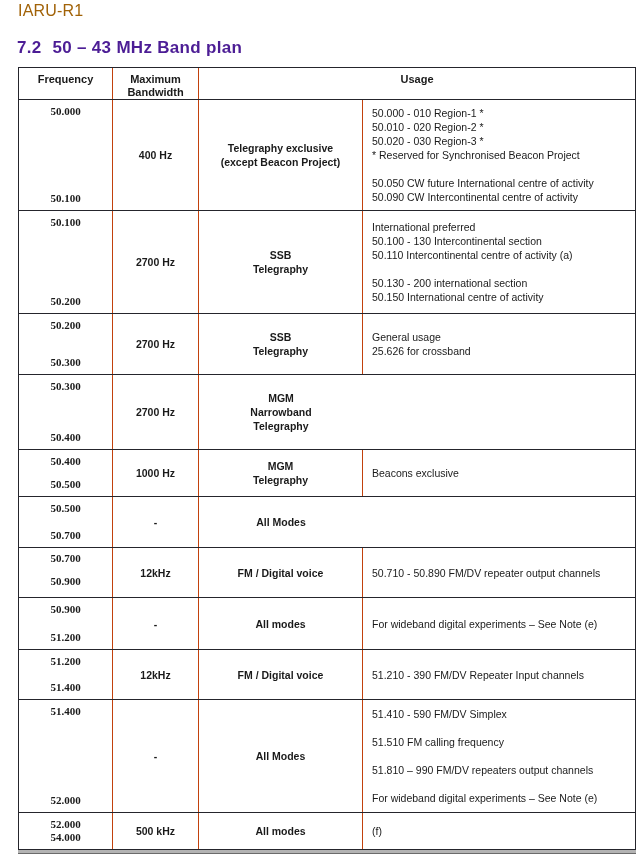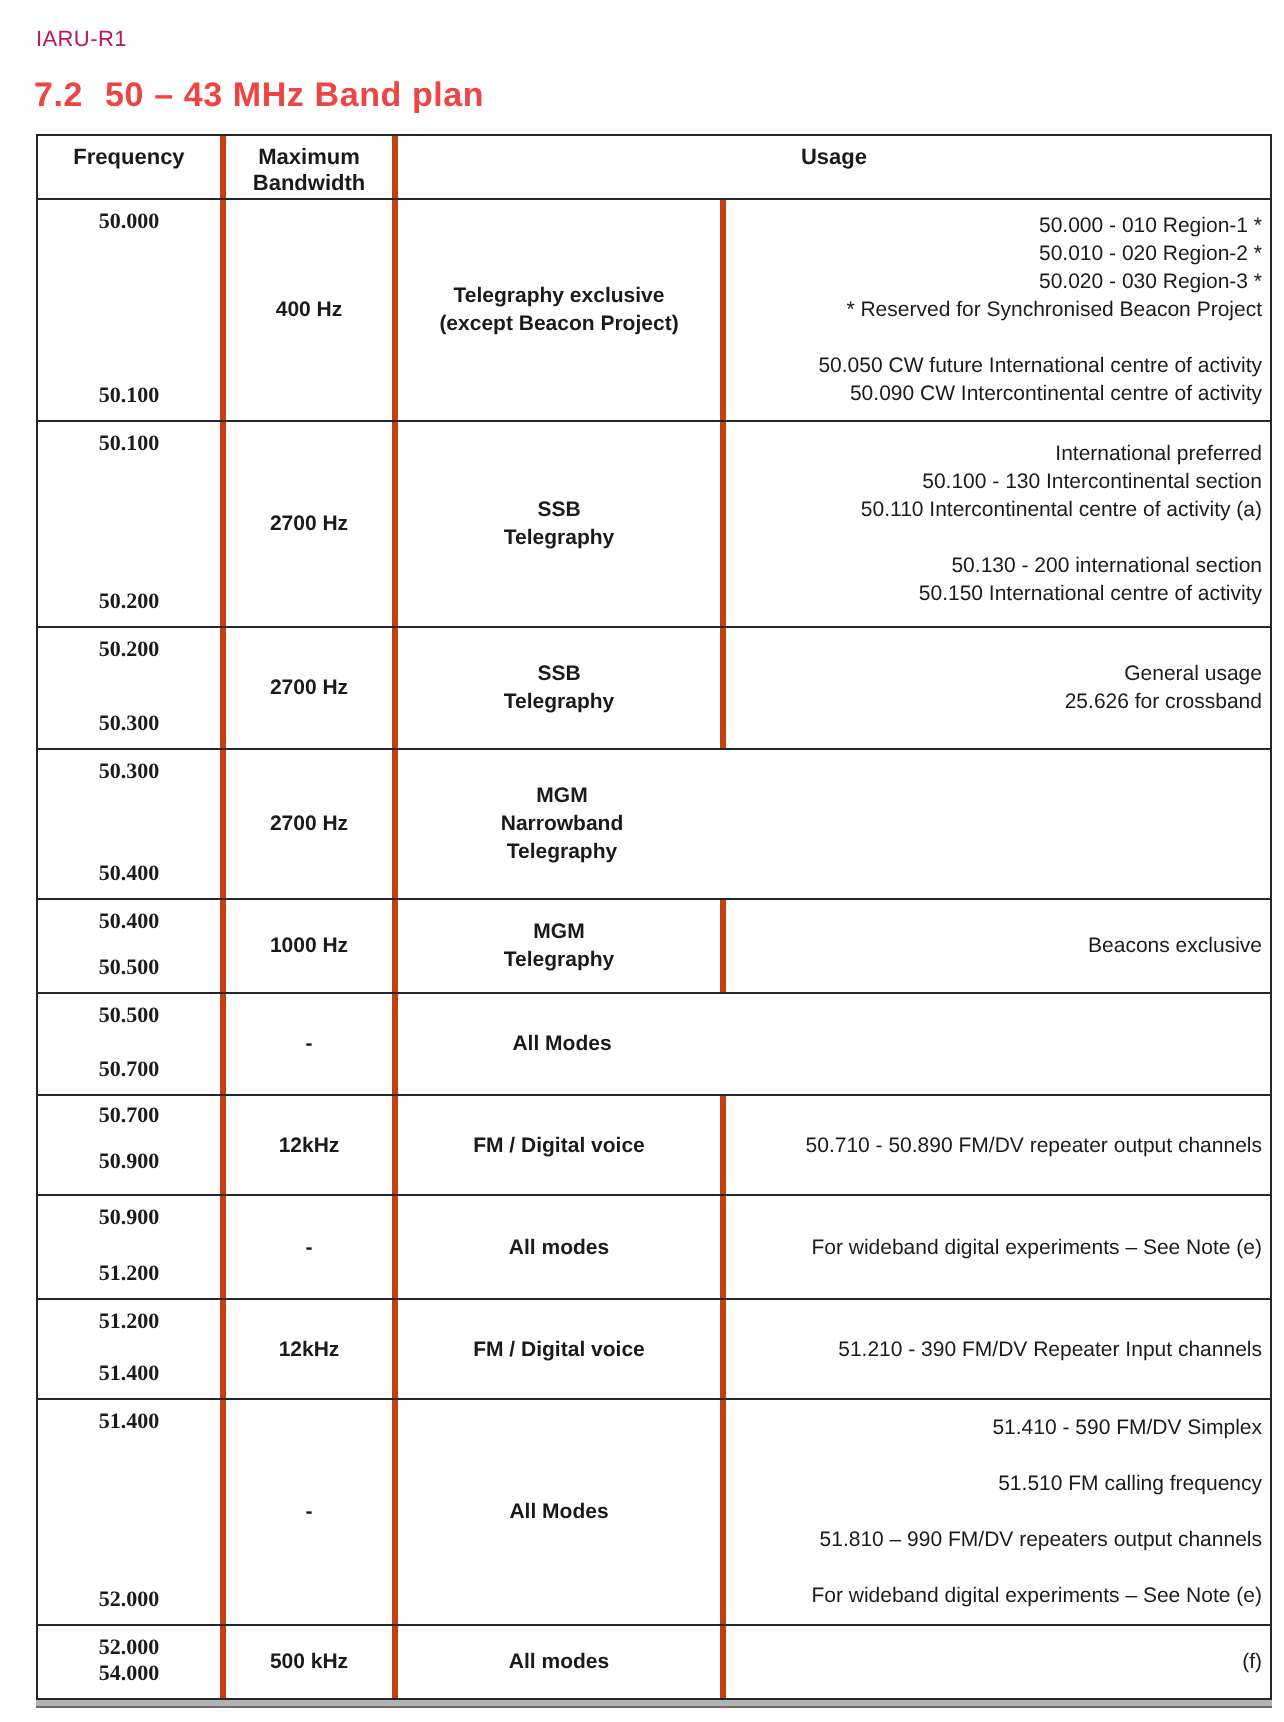--- a/index.html
+++ b/index.html
@@ -4,50 +4,50 @@
 <style>
   html,body{margin:0;padding:0;background:#ffffff;}
   body{
     width:642px;height:861px;
     font-family:"Liberation Sans","DejaVu Sans",sans-serif;
     color:#1a1a1a;
     position:relative;
     overflow:hidden;
   }
   .doc-label{
-    position:absolute;left:18px;top:14px;
-    font-size:11px;color:#be185d;letter-spacing:0.2px;
+    position:absolute;left:18px;top:2px;
+    font-size:16px;color:#a16207;letter-spacing:0.2px;
   }
   .section-title{
     position:absolute;left:17px;top:38px;
-    font-size:17px;font-weight:bold;color:#ef4444;
+    font-size:17px;font-weight:bold;color:#4c1d95;
     display:flex;gap:11px;letter-spacing:0.3px;
   }
   .bandplan-table{
     position:absolute;left:18px;top:67px;
     width:616px;
     border:1px solid #25252c;
     box-sizing:content-box;
   }
   .t-row{
     display:flex;flex-direction:row;
     border-bottom:1px solid #25252c;
     box-sizing:border-box;
   }
   .t-row:last-child{border-bottom:none;}
   .cell{
     box-sizing:border-box;
-    border-right:3px solid #c2410c;
+    border-right:1px solid #c2410c;
     overflow:hidden;
   }
   .cell:last-child{border-right:none;}
   .c-freq{width:94px;}
   .c-bw{width:86px;}
   .c-mode{width:164px;}
-  .c-usage{flex:1;text-align:right;}
+  .c-usage{flex:1;}
   
   .head{height:32px;}
   .head .cell{
     display:flex;justify-content:center;align-items:flex-start;
     padding-top:5px;
     font-weight:bold;font-size:11px;line-height:13px;
     text-align:center;white-space:pre-line;
   }
   
   .r0{height:111px}.r1{height:103px}.r2{height:61px}.r3{height:75px}

